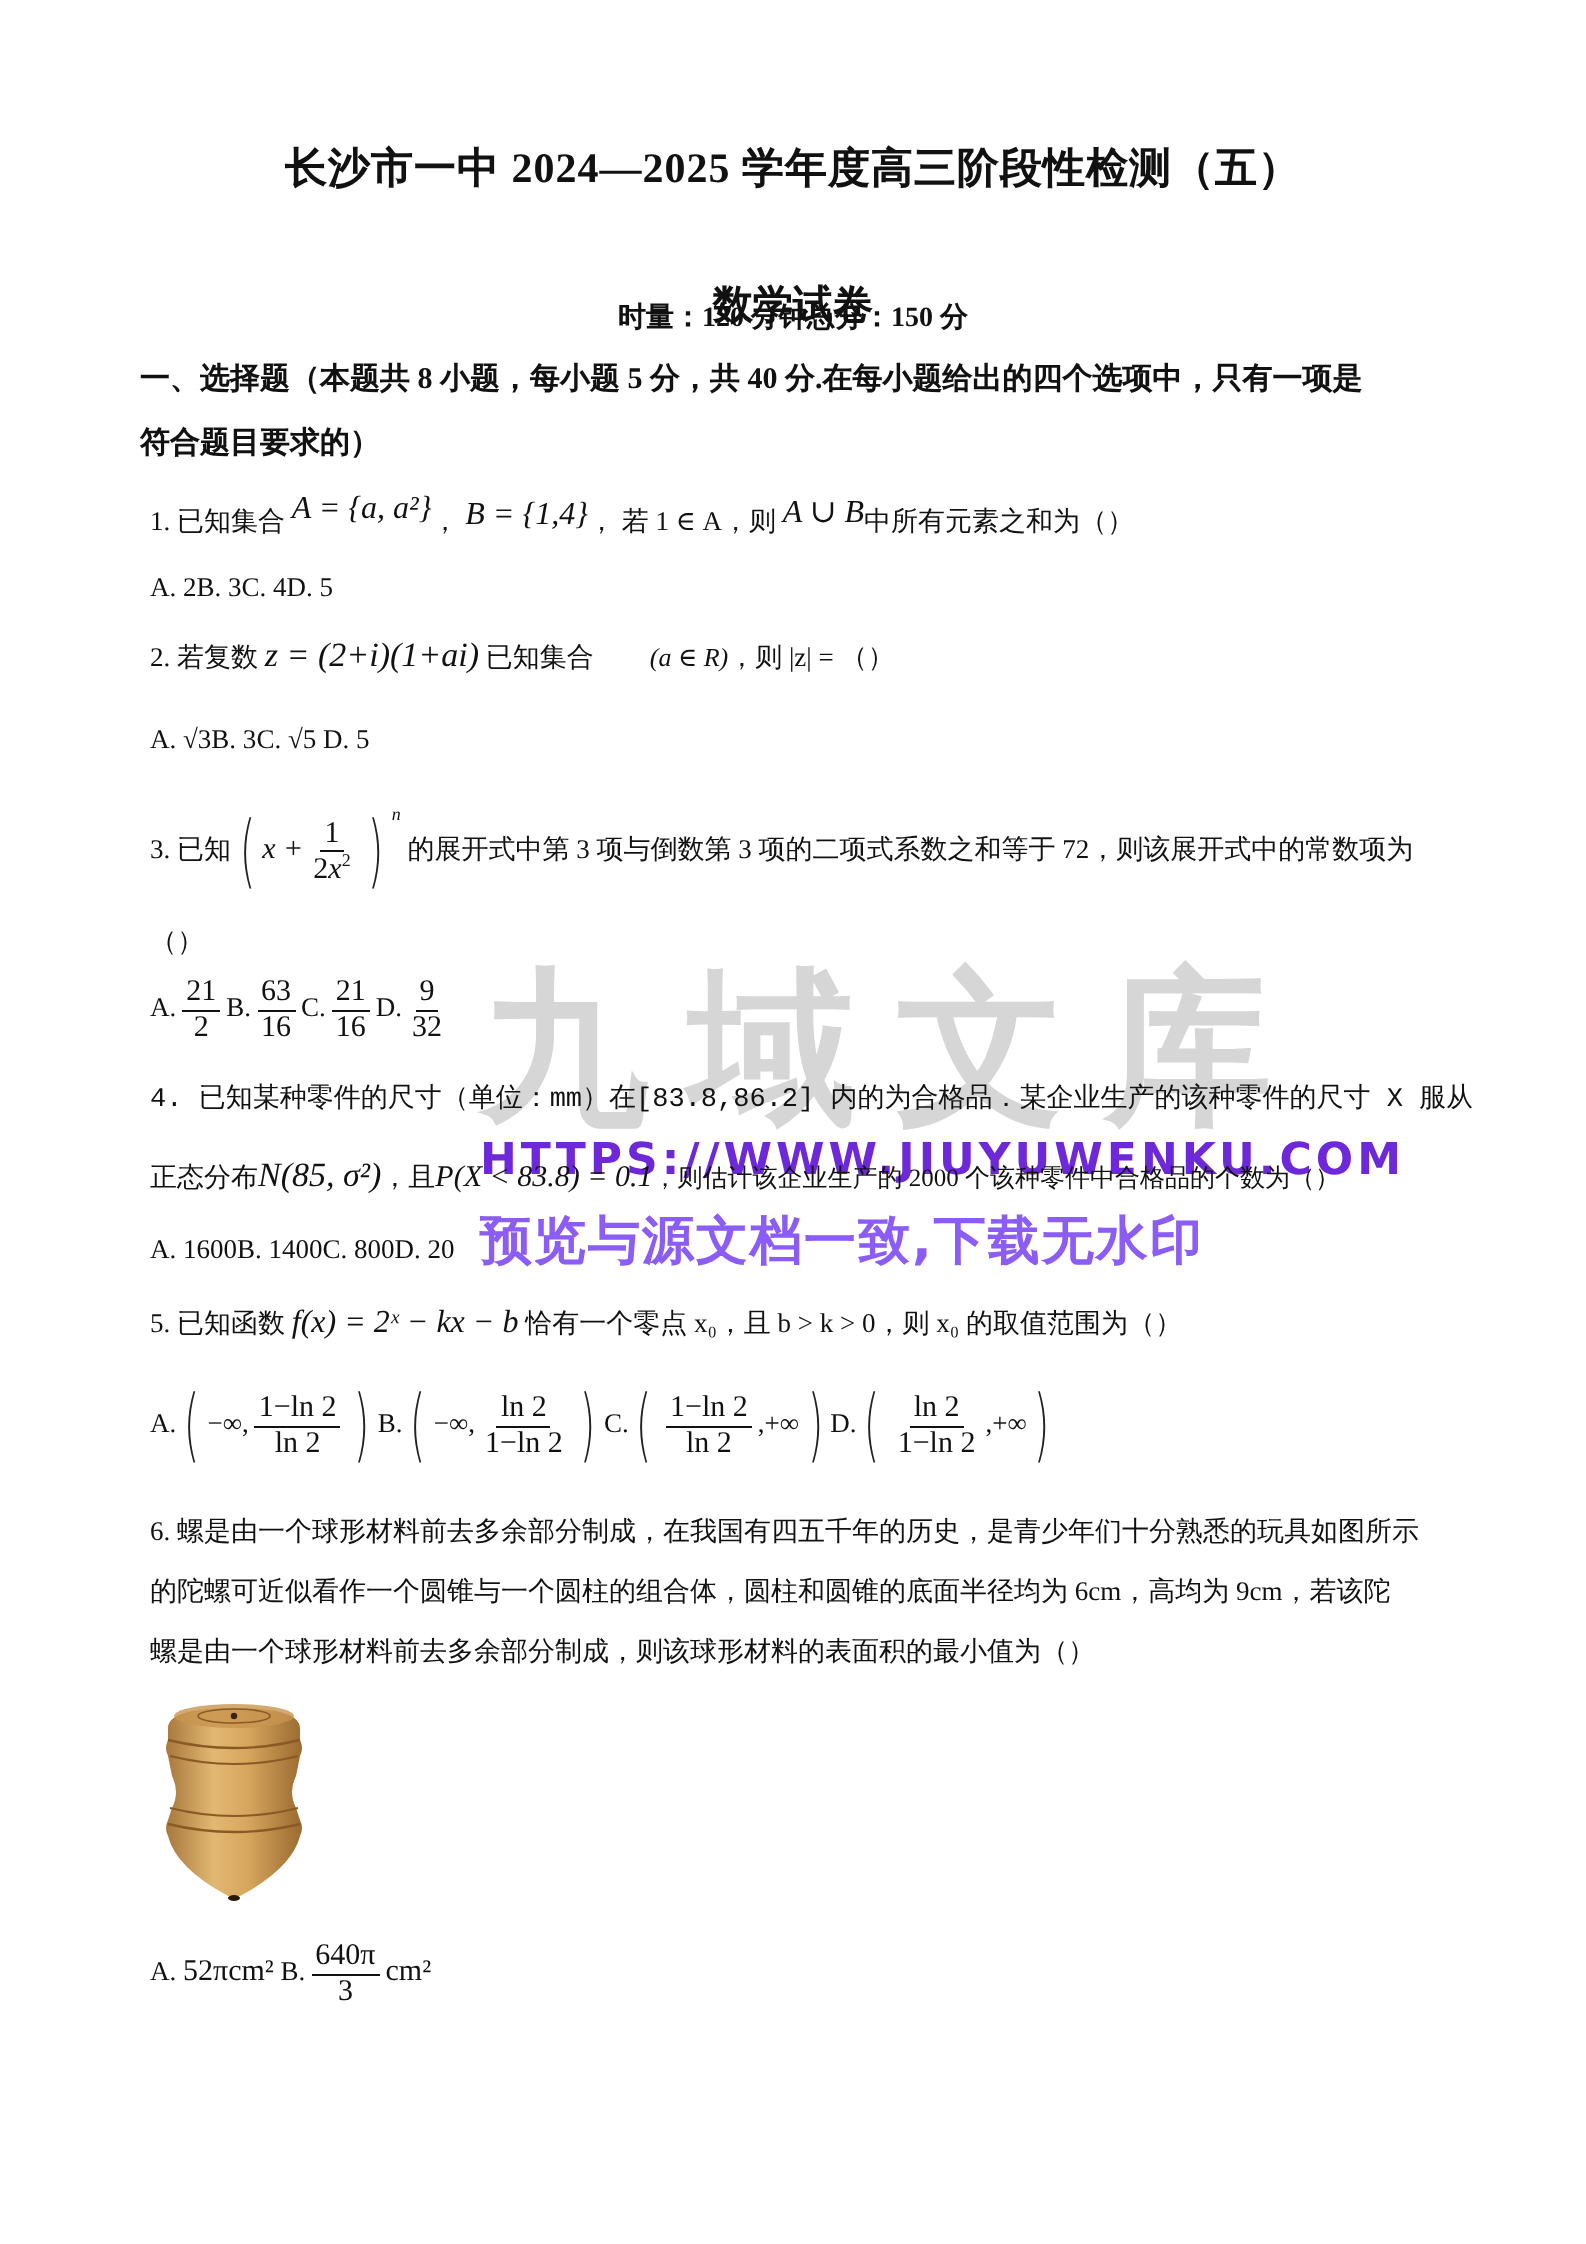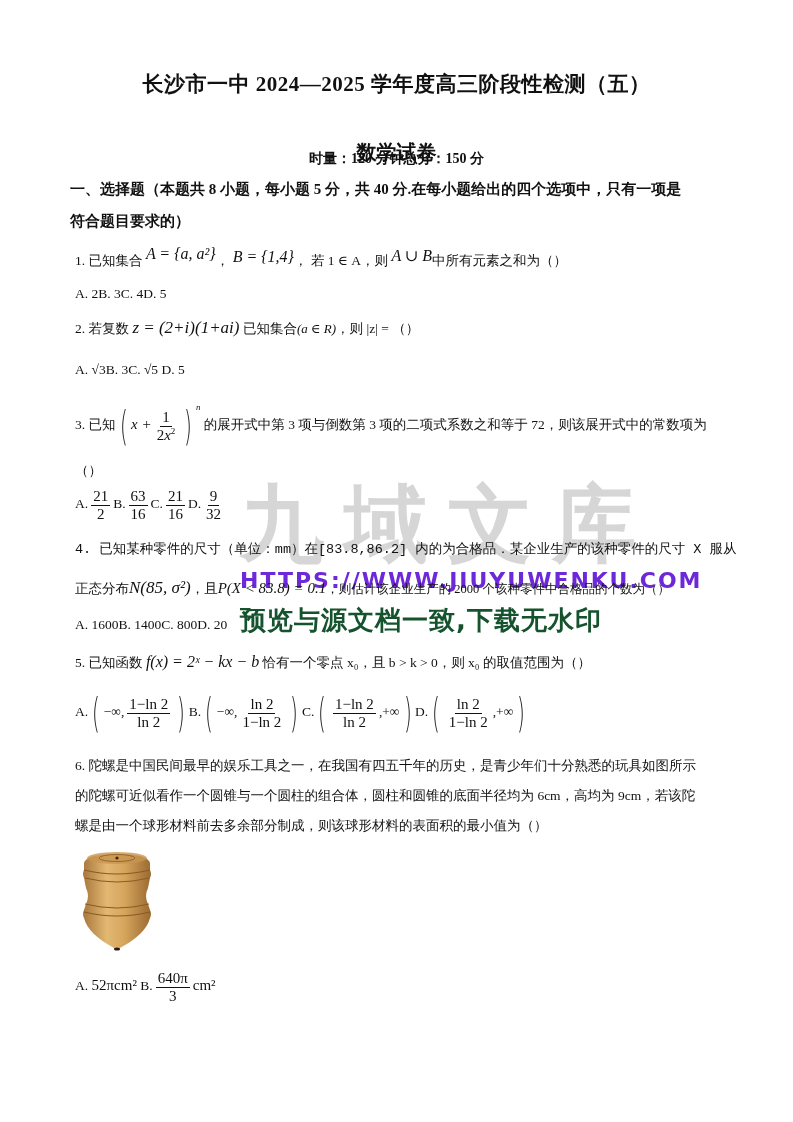--- a/index.html
+++ b/index.html
@@ -14,21 +14,21 @@
   .q { left:75px; font-size:13.5px; white-space:nowrap; font-family:"Liberation Serif","DejaVu Serif",serif; }
   .m { font-family:"Liberation Serif","DejaVu Serif",serif; font-style:italic; font-size:16px; }
   .mr { font-family:"Liberation Serif","DejaVu Serif",serif; font-size:16px; }
   .frac { display:inline-flex; flex-direction:column; align-items:center; vertical-align:middle; font-size:15px; line-height:1.1; margin:0 3px; font-family:"Liberation Serif",serif; }
   .frac .num { border-bottom:1px solid #111; padding:0 2px; }
   .frac .den { padding:0 2px; }
   .big { font-size:40px; font-weight:100; vertical-align:middle; font-family:"DejaVu Sans",sans-serif; transform:scaleX(0.5); display:inline-block; color:#222; }
   .wm { color:#d6d6d6; font-family:"DejaVu Sans","Liberation Sans",sans-serif; font-weight:bold; pointer-events:none; }
   .wm1 { left:240px; top:468px; font-size:84px; letter-spacing:20px; }
   .wm2 { left:240px; top:568px; font-size:22px; letter-spacing:2px; color:#6d28d9; }
-  .wm3 { left:240px; top:603px; font-size:26px; letter-spacing:1px; color:#14532d; }
+  .wm3 { left:240px; top:603px; font-size:26px; letter-spacing:1px; color:#8b5cf6; }
   .top-img { left:78px; top:848px; width:78px; height:104px; }
   sup { font-size:9px; }
 </style>
 </head>
 <body>
 
 <div class="abs wm wm1">九域文库</div>
 <div class="abs wm wm2">HTTPS://WWW.JIUYUWENKU.COM</div>
 <div class="abs wm wm3">预览与源文档一致,下载无水印</div>
 
@@ -46,21 +46,21 @@
   <span class="m" style="position:relative;top:-3px;">B = {1,4}</span>，
   <span>若 1 ∈ A</span>，则
   <span class="m" style="position:relative;top:-4px;">A ∪ B</span><span>中所有元素之和为（）</span>
 </div>
 <div class="abs q" style="top:286px;text-align:center;">A. 2B. 3C. 4D. 5</div>
 
 <div class="abs q" style="top:318px;">
   <span>2.</span>
   <span>若复数</span>
   <span class="m" style="font-size:17px;margin-top:45px;">z = (2+i)(1+ai)</span>
-  <span>已知集合</span><span class="m" style="font-size:13px;">(a ∈ R)</span><span>，则 |z| = （）</span>
+  <span>已知集合</span><span class="m" style="font-size:13px;margin-left:28px;">(a ∈ R)</span><span>，则 |z| = （）</span>
 </div>
 <div class="abs q" style="top:362px;">
   <span>A. √3</span><span>B. 3</span><span>C. √5</span> <span>D. 5</span>
 </div>
 
 <div class="abs q" style="top:403px;">
   <span>3.</span>
   <span>已知</span><span class="big">(</span><span class="m" style="font-size:15px;">x +</span><span class="frac">
       <span class="num">1</span>
       <span class="den">2<i>x</i><sup>2</sup></span>
@@ -110,21 +110,21 @@
       <span class="num">1−ln 2</span>
       <span class="den">ln 2</span>
     </span><span>,+∞</span><span class="big">)</span><span>D.</span><span class="big">(</span><span class="frac">
       <span class="num">ln 2</span>
       <span class="den">1−ln 2</span>
     </span><span>,+∞</span><span class="big">)</span>
 </div>
 
 <div class="abs q" style="top:757px;">
   <span>6.</span>
-  <span>陀螺是中国民间最早的娱乐工具之一，在我国有四五千年的历史，是青少年们十分熟悉的玩具如图所示</span>
+  <span>螺是由一个球形材料前去多余部分制成，在我国有四五千年的历史，是青少年们十分熟悉的玩具如图所示</span>
 </div>
 <div class="abs q" style="top:787px;">的陀螺可近似看作一个圆锥与一个圆柱的组合体，圆柱和圆锥的底面半径均为 6cm，高均为 9cm，若该陀</div>
 <div class="abs q" style="top:817px;">螺是由一个球形材料前去多余部分制成，则该球形材料的表面积的最小值为（）</div>
 
 <div class="abs top-img">
   <svg width="78" height="104" viewBox="0 0 78 104">
     <defs>
       <linearGradient id="wood" x1="0" x2="1" y1="0" y2="0">
         <stop offset="0" stop-color="#a8773c"></stop>
         <stop offset="0.35" stop-color="#e2b872"></stop>

